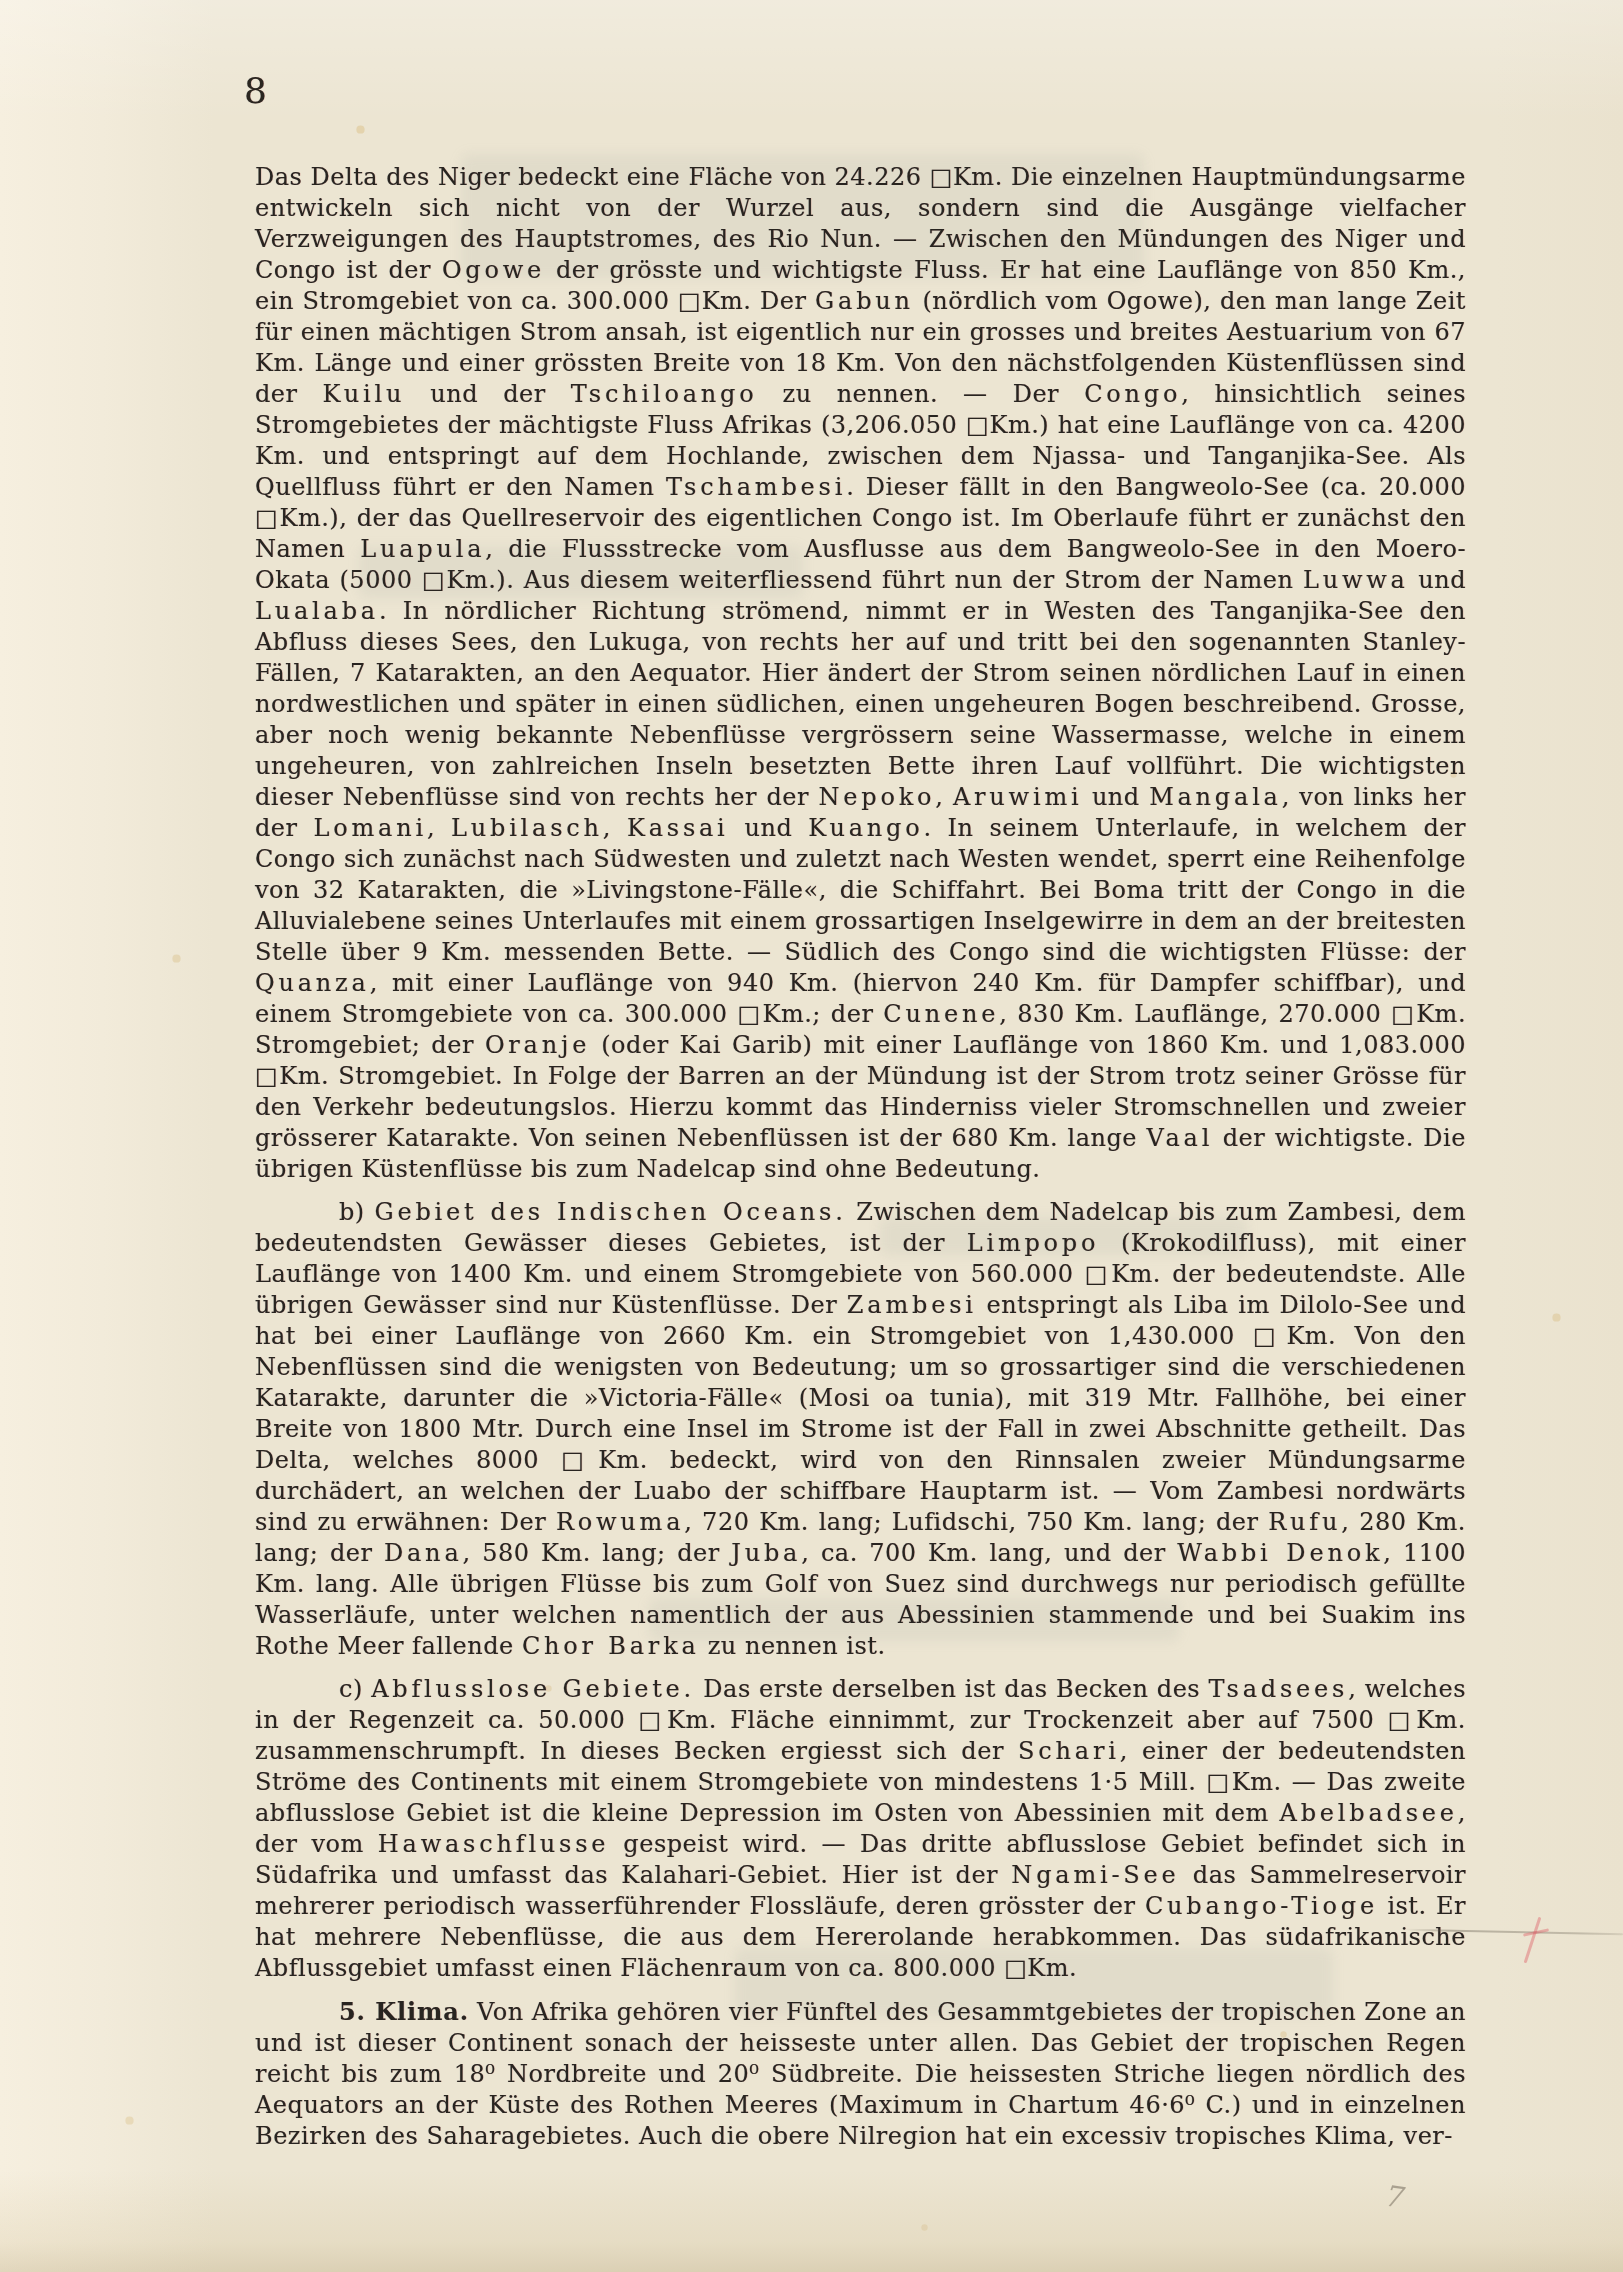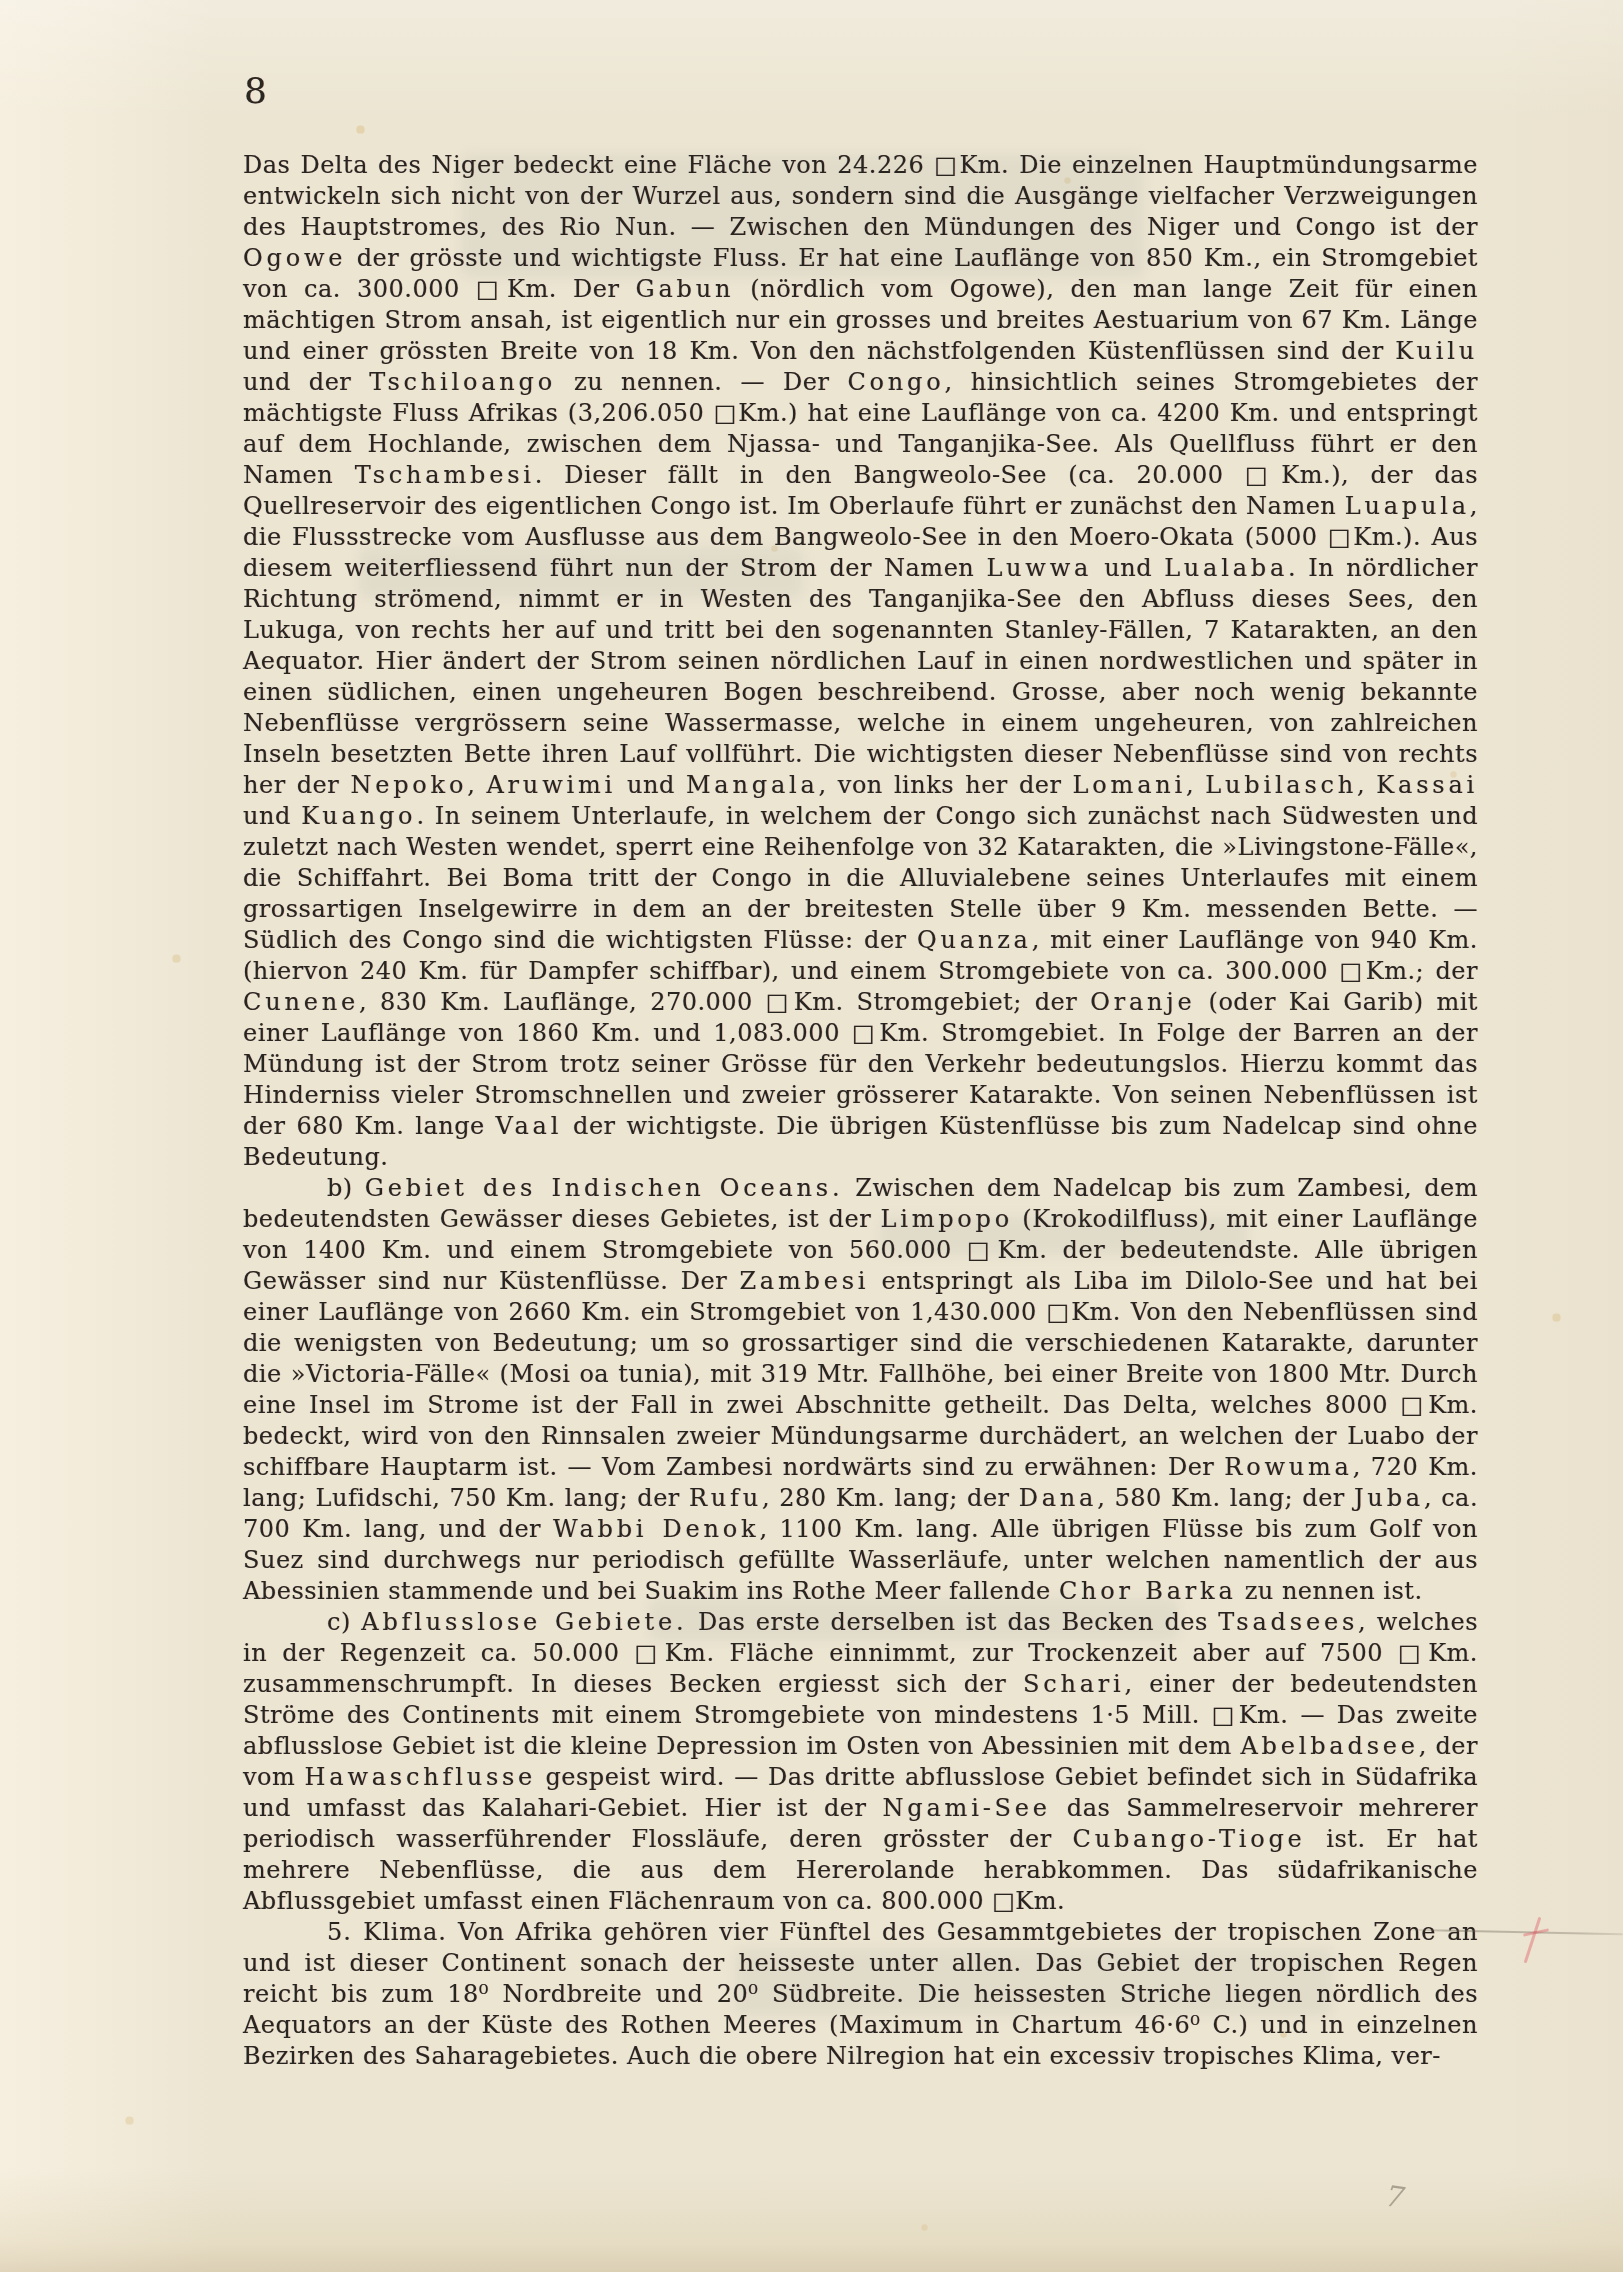--- a/index.html
+++ b/index.html
@@ -57,24 +57,24 @@
     position: absolute;
     left: 243px; top: 150px;
     width: 1235px;
     font-size: 24px;
     line-height: 31px;
     letter-spacing: 0.5px;
     color: #282420;
     text-align: justify;
     text-shadow: 0.5px 0 rgba(160,40,40,0.28), -0.5px 0 rgba(40,90,110,0.20);
   }
-  .text-block p { margin: 0; }
+  .text-block p { margin: 12px; }
   .text-block p.indent { text-indent: 84px; }
   .text-block span.sp { letter-spacing: 3.8px; }
-  .text-block span.b  { font-weight: normal; letter-spacing: 0.9px; }
+  .text-block span.b  { font-weight: bold; letter-spacing: 0.9px; }
   
   .scratch {
     position: absolute;
     left: 1405px; top: 1931px;
     width: 218px; height: 1.7px;
     background: linear-gradient(90deg, rgba(100,92,78,0) 0%, rgba(100,92,78,0.40) 20%, rgba(100,92,78,0.30) 80%, rgba(100,92,78,0.15) 100%);
     transform: rotate(1.2deg);
     border-radius: 1.7px;
   }
   

